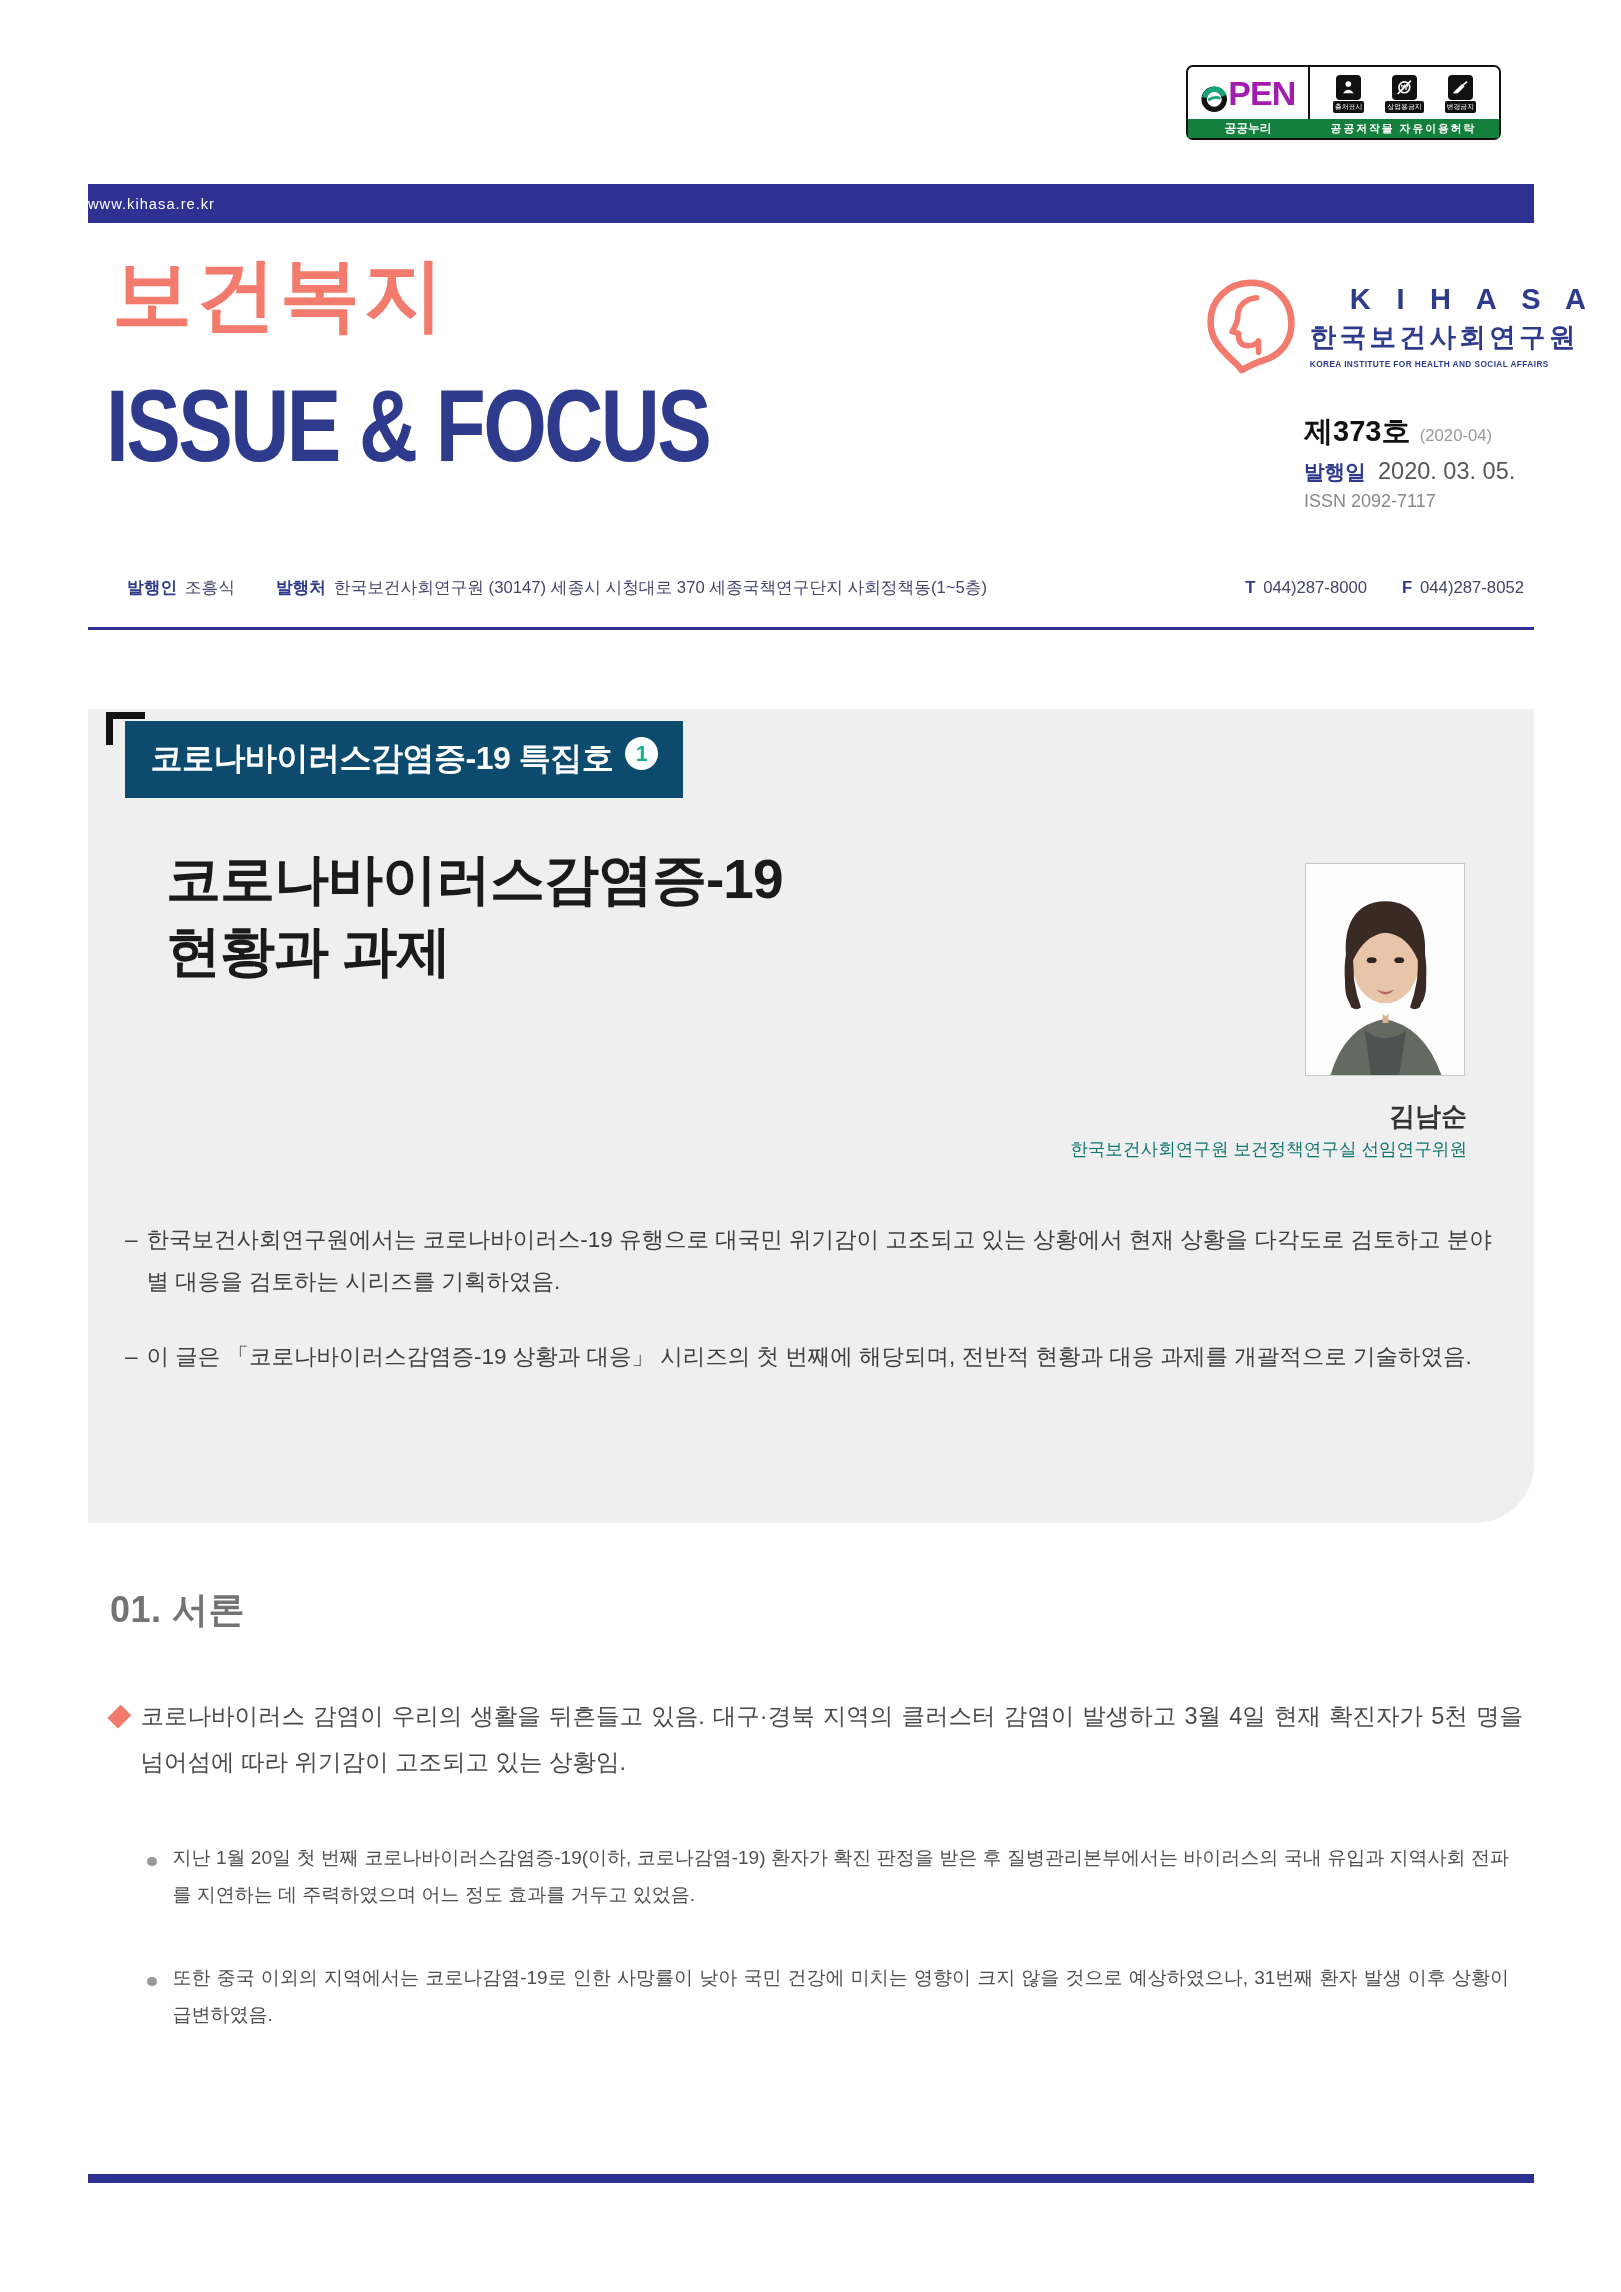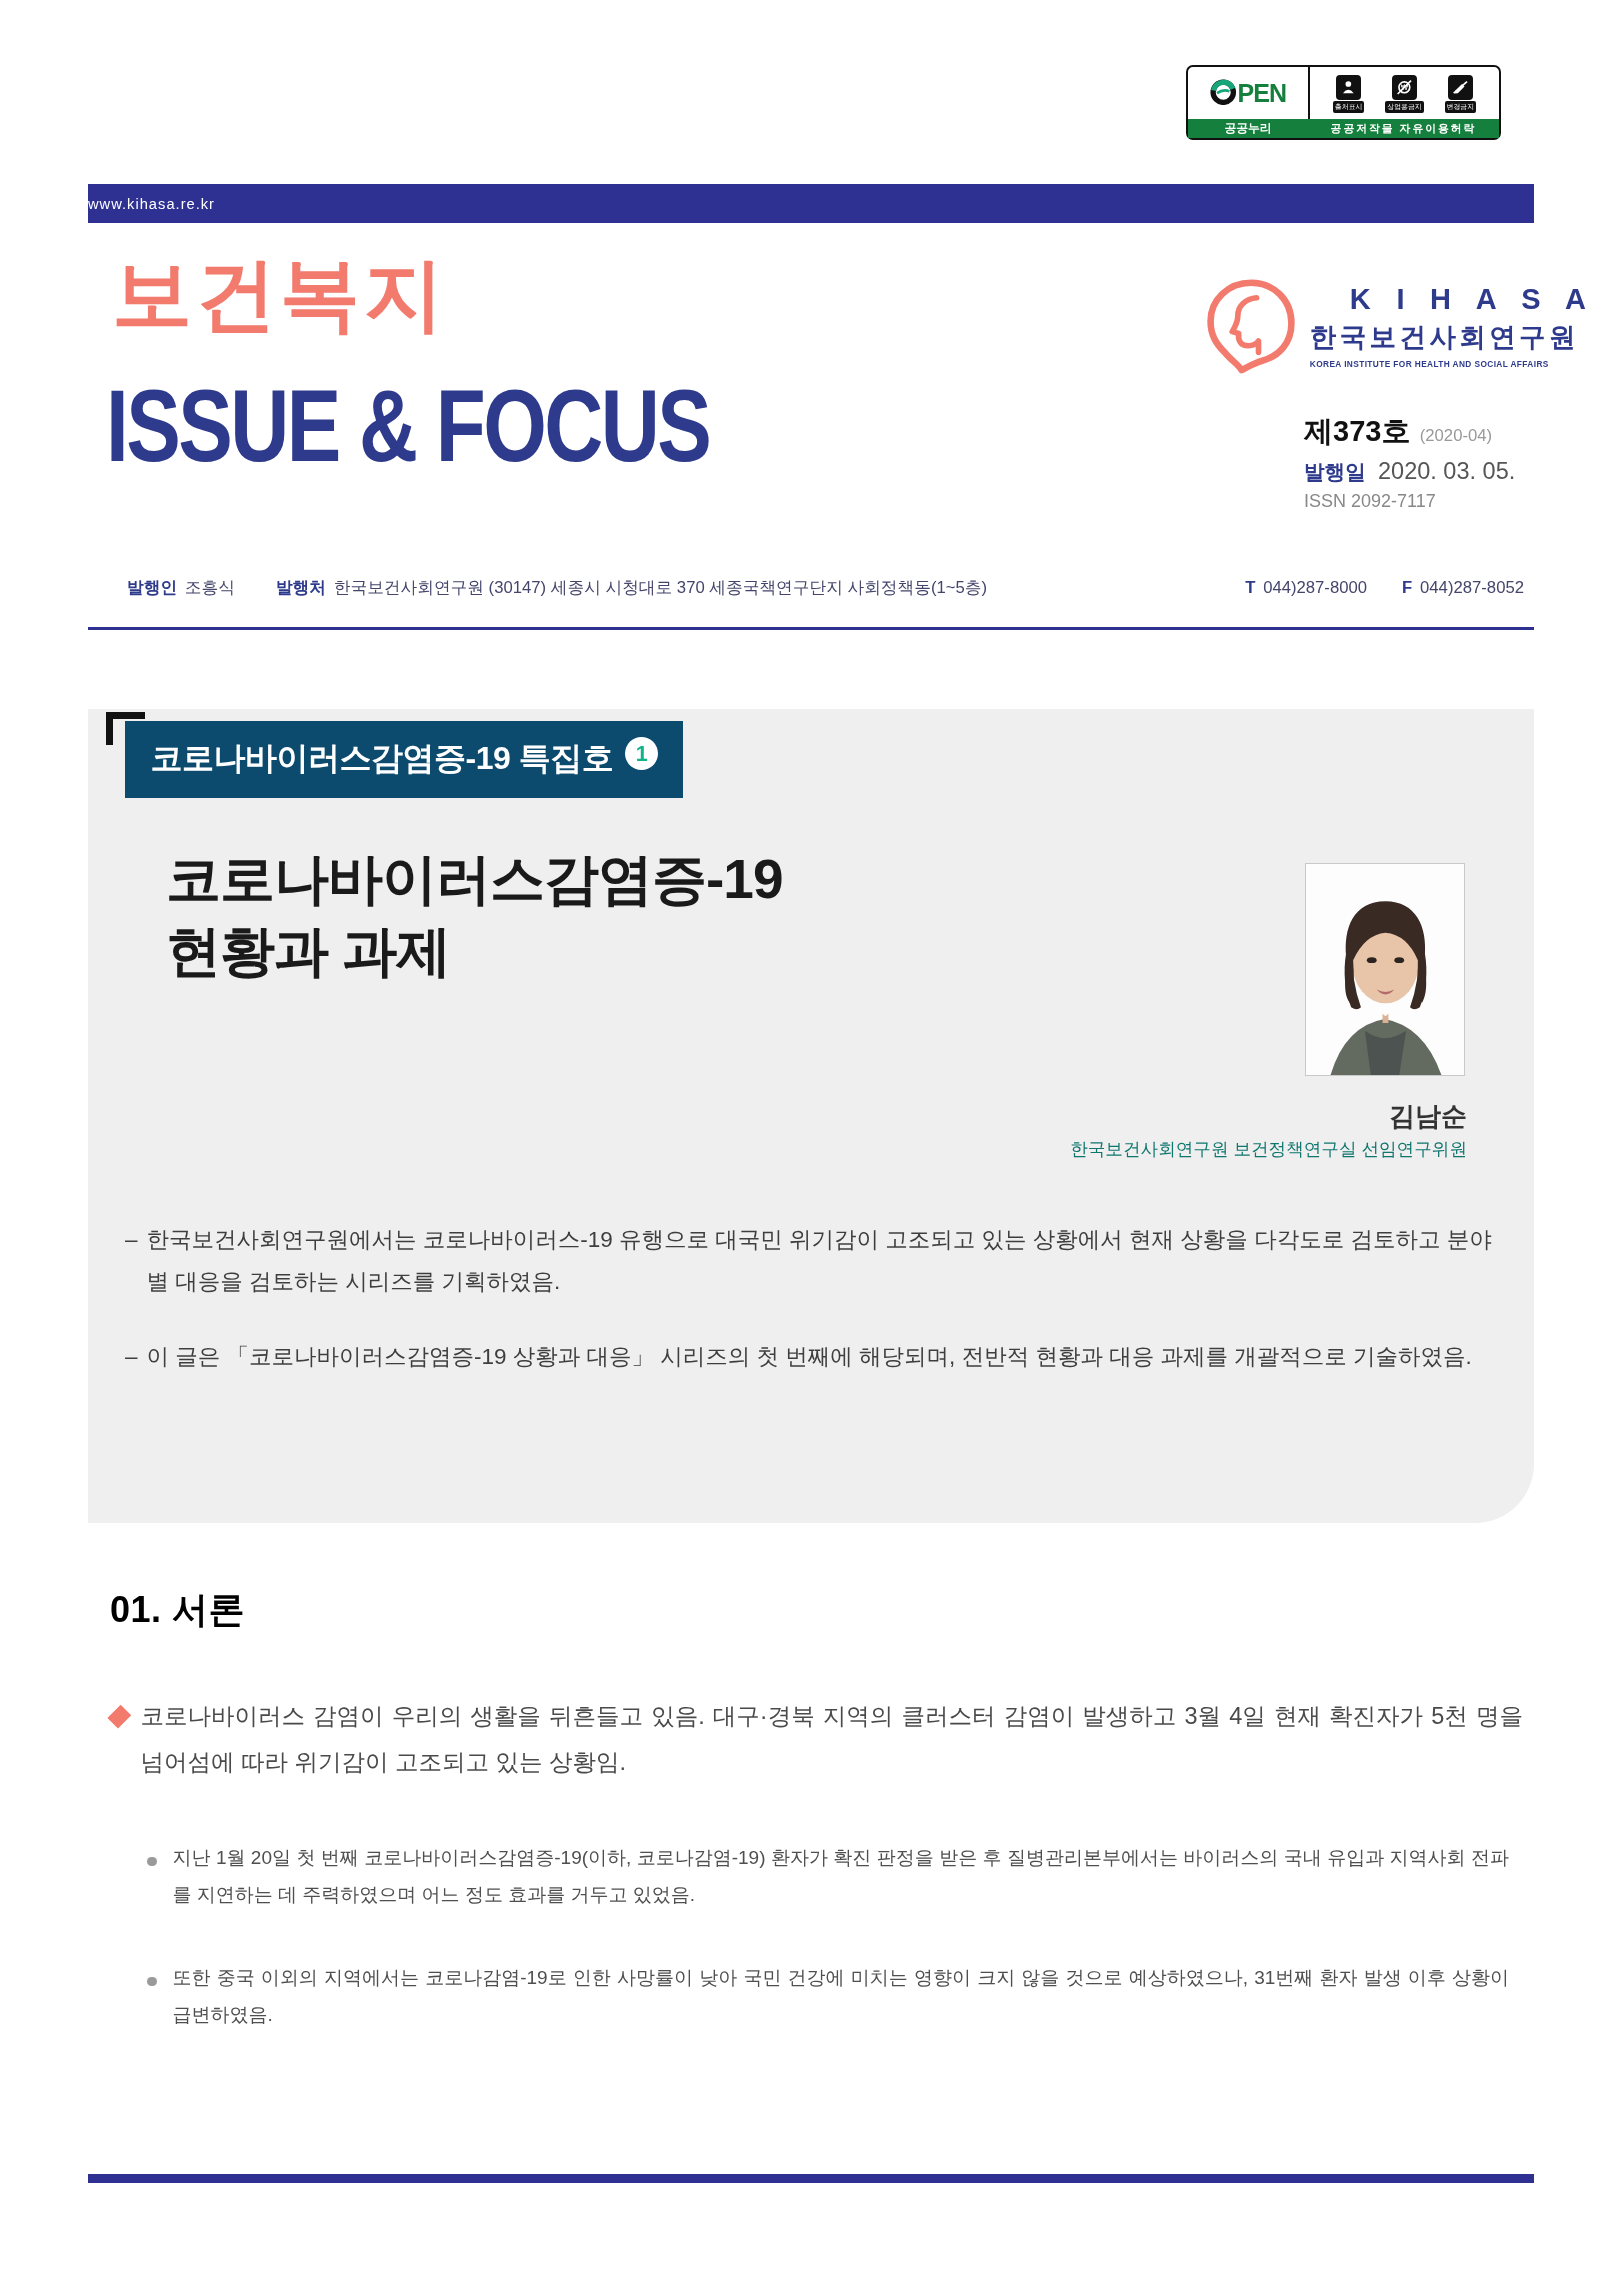--- a/index.html
+++ b/index.html
@@ -4,21 +4,21 @@
 <style>
   html,body{margin:0;padding:0;background:#fff;}
   .page{position:relative;width:1621px;height:2293px;background:#ffffff;
         font-family:"Liberation Sans","DejaVu Sans",sans-serif;overflow:hidden;}
 
   
   .open-badge{position:absolute;left:1186px;top:65px;width:315px;height:75px;
     border:2.9px solid #111;border-radius:6.9px;background:#fff;display:flex;flex-direction:column;box-sizing:border-box;}
   .ob-top{flex:1;display:flex;}
   .ob-left{width:120px;display:flex;align-items:center;justify-content:center;border-right:2.9px solid #111;}
-  .ob-open{display:flex;align-items:flex-start;font-weight:bold;font-size:25px;color:#15803d;letter-spacing:-1px;}
+  .ob-open{display:flex;align-items:flex-end;font-weight:bold;font-size:34px;color:#a21caf;letter-spacing:-1px;}
   .ob-o{width:26.5px;height:26.5px;margin-right:1px;}
   .ob-right{flex:1;display:flex;align-items:center;justify-content:space-evenly;padding:2px 2px 0 2px;}
   .ob-ic{display:flex;flex-direction:column;align-items:center;}
   .ob-ic-sq{width:24.5px;height:24.5px;background:#111;border-radius:3.9px;display:flex;align-items:center;justify-content:center;}
   .ob-ic-cap{background:#111;color:#fff;font-size:6.9px;border-radius:2px;padding:1px 2px;margin-top:1px;white-space:nowrap;}
   .ob-strip{height:18.6px;background:#15803d;display:flex;color:#fff;font-weight:bold;align-items:center;}
   .ob-strip .s1{width:120px;text-align:center;font-size:11.8px;}
   .ob-strip .s2{flex:1;text-align:center;font-size:10.8px;letter-spacing:2px;}
 
   
@@ -70,21 +70,21 @@
     border:1px solid #c9c9c9;box-sizing:border-box;overflow:hidden;}
   .author-block{position:absolute;left:791px;top:390px;width:588px;text-align:right;}
   .author-name{font-size:26px;font-weight:bold;color:#333;}
   .author-aff{font-size:17.6px;color:#0f766e;margin-top:3px;}
   .summary{position:absolute;left:37px;top:510px;width:1374px;}
   .summary-item{display:flex;font-size:22.5px;color:#3e3e3e;line-height:1.88;margin-bottom:32px;}
   .summary-item .dash{width:21.6px;flex:none;}
   .summary-item .txt{flex:1;}
 
   
-  .section-heading{position:absolute;left:110px;top:1586px;font-size:36px;font-weight:bold;color:#000000;letter-spacing:0.5px;}
+  .section-heading{position:absolute;left:110px;top:1586px;font-size:36px;font-weight:bold;color:#737373;letter-spacing:0.5px;}
   .lead-row{position:absolute;left:110px;top:1694px;width:1413px;display:flex;}
   .diamond{flex:none;width:14.7px;height:14.7px;background:#f27b6e;transform:rotate(45deg) scaleY(1.25);margin:14.7px 13.7px 0 2px;}
   .lead-txt{flex:1;font-size:23.5px;color:#4a4a4a;line-height:1.95;text-align:justify;}
   .sub-bullets{position:absolute;left:147px;top:1839px;width:1362px;}
   .sub-item{display:flex;margin-bottom:46px;}
   .sub-dot{flex:none;width:9.8px;height:9.8px;border-radius:50%;background:#9a9a9a;margin:17.6px 15.7px 0 0;}
   .sub-txt{flex:1;font-size:19px;color:#4f4f4f;line-height:1.95;text-align:justify;}
 
   .rule-bottom{position:absolute;left:88px;top:2174px;width:1446px;height:8.8px;background:#2e3192;}
 </style>

